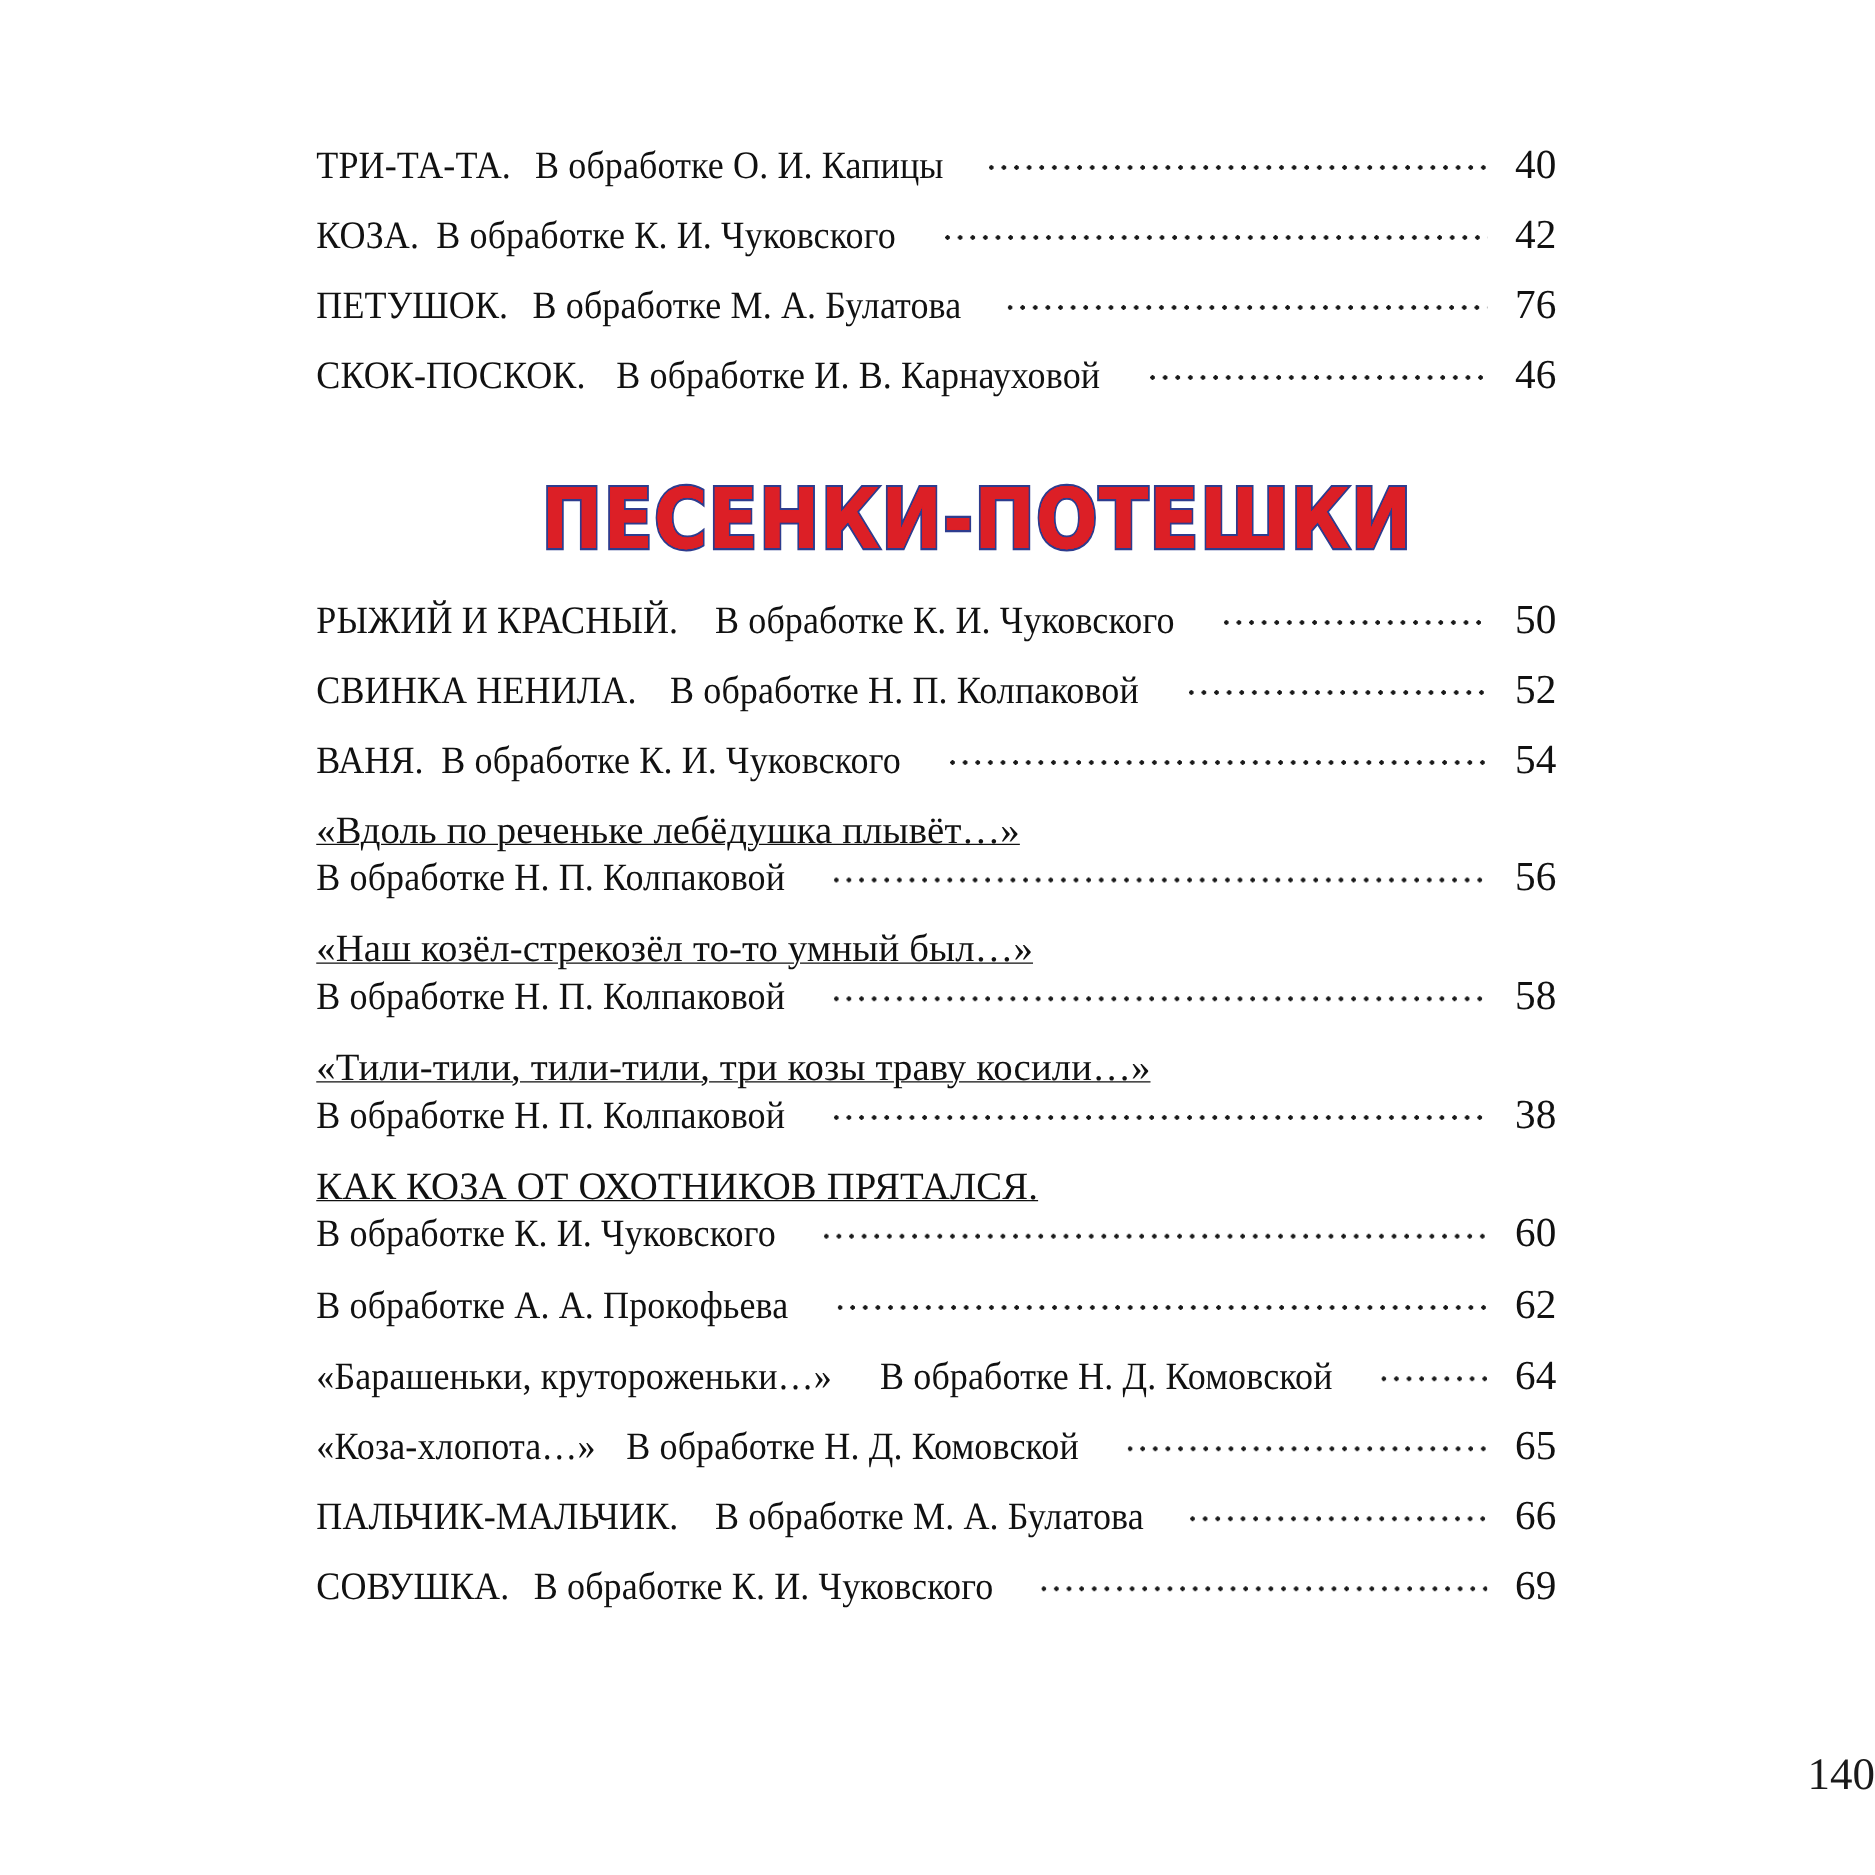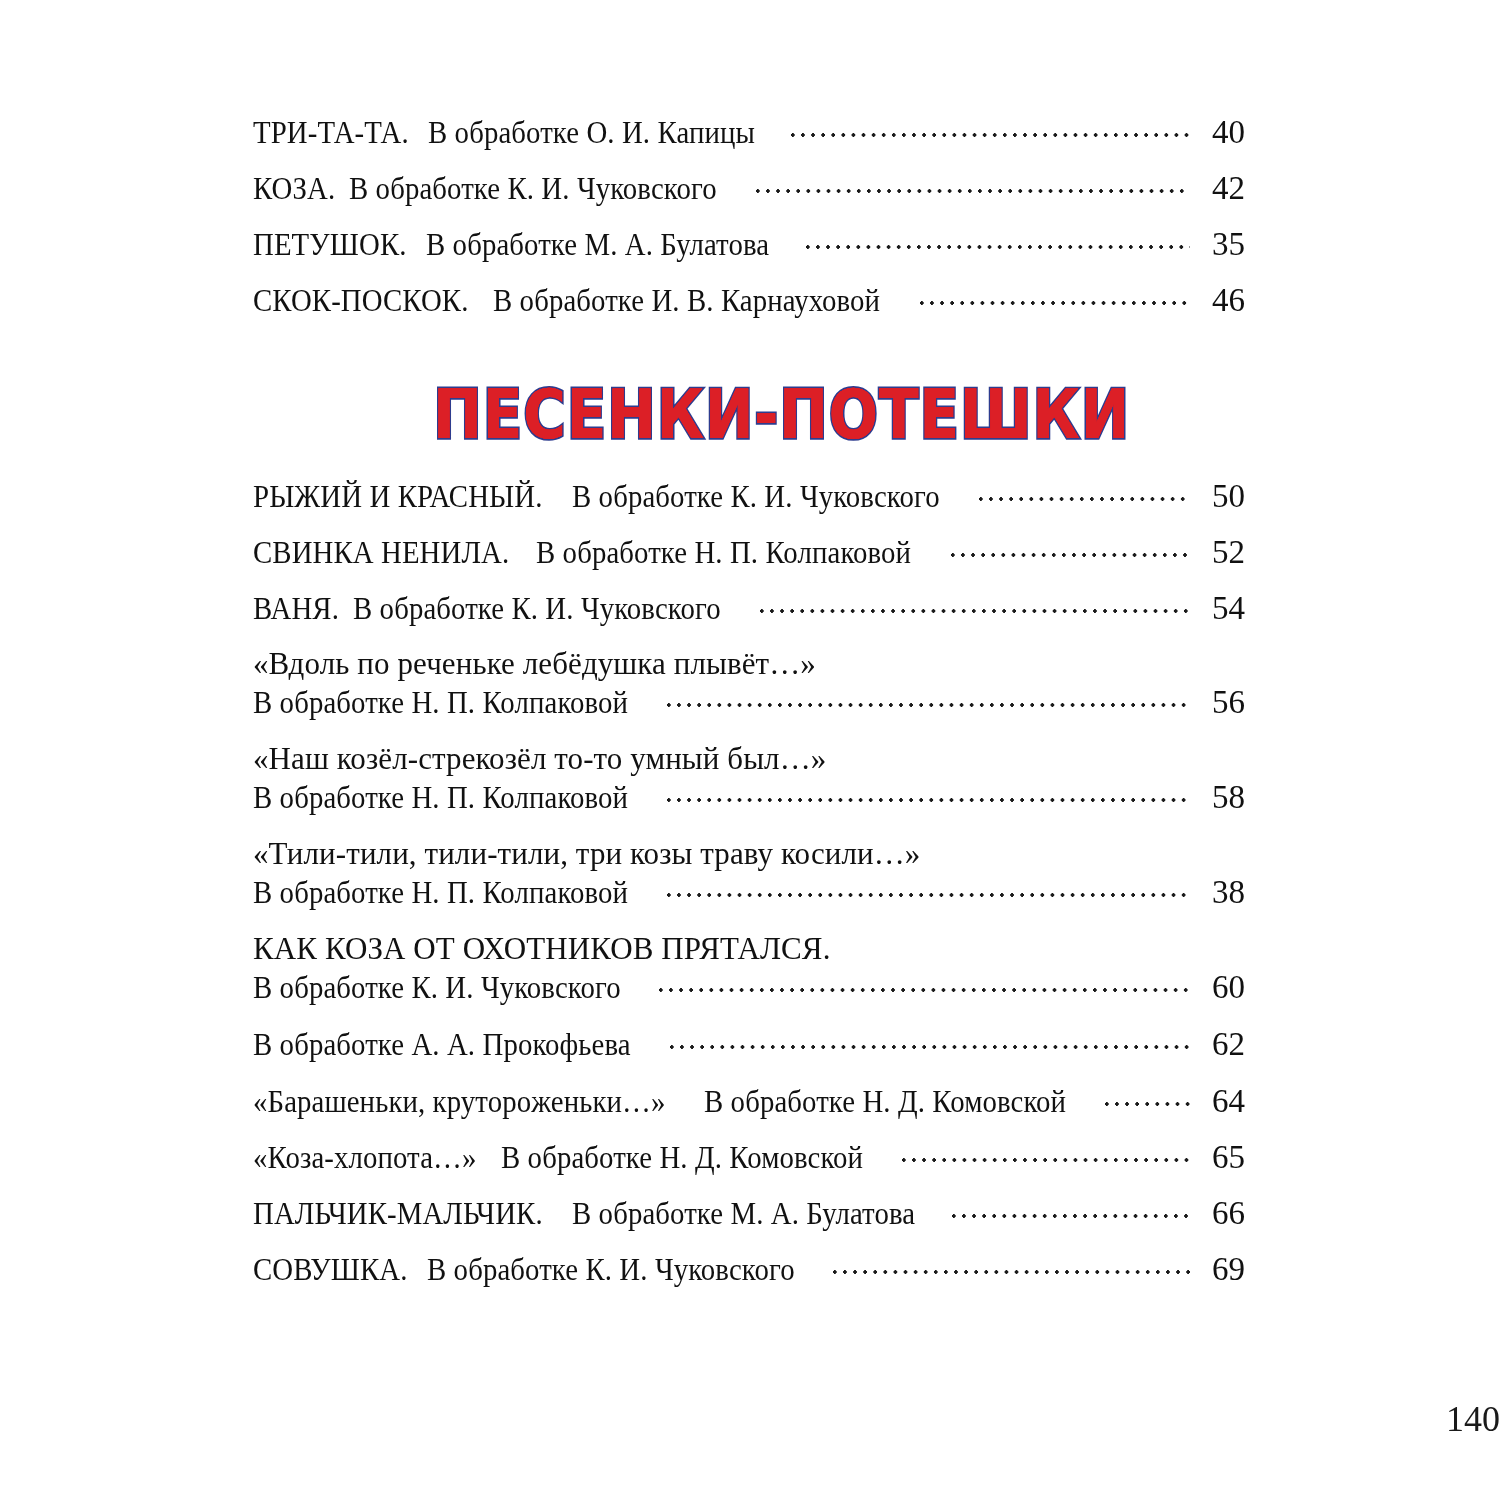--- a/index.html
+++ b/index.html
@@ -46,20 +46,21 @@
     display: flex;
     align-items: baseline;
     width: 100%;
     line-height: 1.0;
   }
 
   .line-plain {
     display: block;
     width: 100%;
     line-height: 1.0;
+    text-decoration: underline;
   }
 
   .txt {
     white-space: nowrap;
     font-size: 31px;
     letter-spacing: 0.1px;
     transform: scaleX(0.93);
     transform-origin: left center;
   }
 
@@ -179,21 +180,21 @@
           <span class="leaders"></span>
           <span class="pageno">42</span>
         </div>
       </div>
       <div class="toc-entry one-line">
         <div class="line">
           <span class="txt">ПЕТУШОК.</span>
           <span class="txt">&nbsp;</span>
           <span class="txt ital">В обработке М. А. Булатова</span>
           <span class="leaders"></span>
-          <span class="pageno">35</span>
+          <span class="pageno">76</span>
         </div>
       </div>
       <div class="toc-entry one-line">
         <div class="line">
           <span class="txt">СКОК-ПОСКОК.</span>
           <span class="txt">&nbsp;</span>
           <span class="txt ital">В обработке И. В. Карнауховой</span>
           <span class="leaders"></span>
           <span class="pageno">46</span>
         </div>

